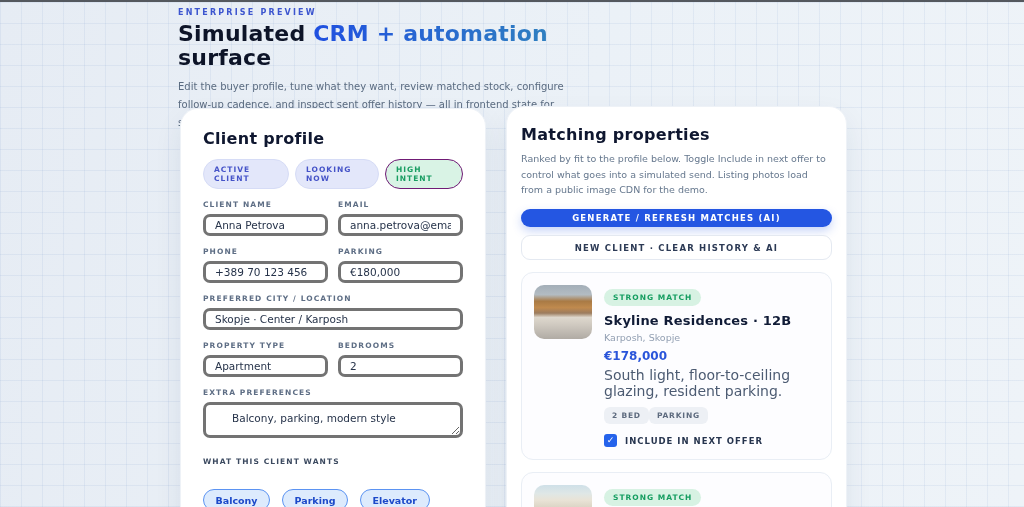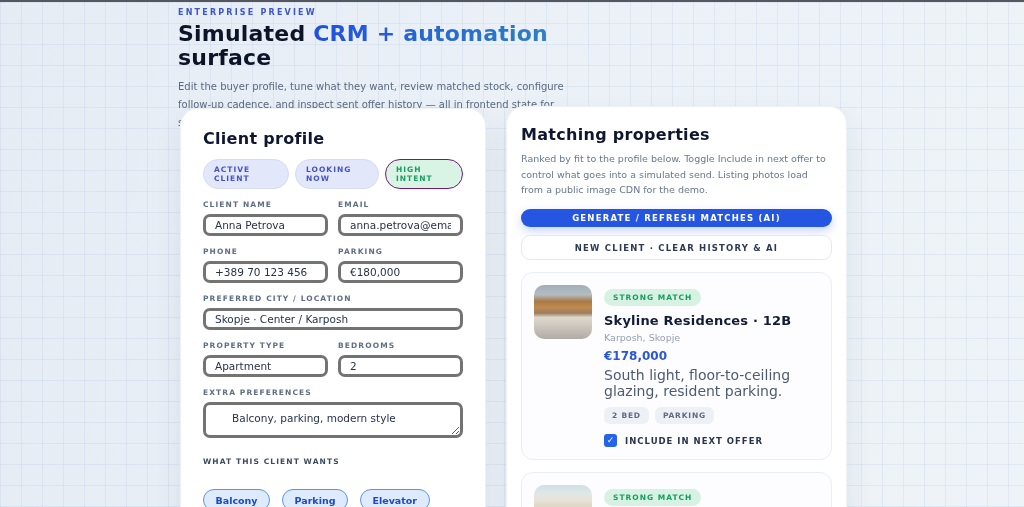--- a/index.html
+++ b/index.html
@@ -75,21 +75,21 @@
     background:linear-gradient(180deg,#cfe0e8 0%,#dfe7e6 16%,#e9e3d6 28%,#d9d2c2 44%,
                #49b6ce 56%,#6cc5d8 74%,#c9c0ad 88%,#bdb49f 100%);
   }
   .prop-body { flex:1; min-width:0; }
   .match-badge { display:inline-block; background:#d7f2e3; color:#159d60; font-size:7.5px; font-weight:800;
                  letter-spacing:1px; padding:4px 9px; border-radius:999px; }
   .prop-name { font-size:13px; font-weight:800; letter-spacing:0.2px; color:#101b36; margin-top:7px; }
   .prop-loc  { font-size:9.5px; color:#93a0b3; margin-top:4px; }
   .prop-price{ font-size:12px; font-weight:800; color:#2a55da; margin-top:6px; }
   .prop-desc { font-size:14px; color:#4c5b72; margin-top:4px; }
-  .tags { display:flex; gap:6px; margin-top:8px; }
+  .tags { display:flex; margin-top:8px; }
   .tag { background:#edf0f5; color:#5d6a7e; font-size:7.5px; font-weight:700; letter-spacing:0.8px;
          padding:4px 8px; border-radius:6px; }
   .include { display:flex; align-items:center; gap:8px; margin-top:10px; cursor:pointer; }
   .checkbox { width:13px; height:13px; background:#2563eb; border-radius:3px; color:#fff; font-size:9px;
               line-height:13px; text-align:center; font-weight:700; }
   .include-label { font-size:8.5px; font-weight:700; letter-spacing:1px; color:#26344e; }
 </style>
 </head>
 <body>
 

